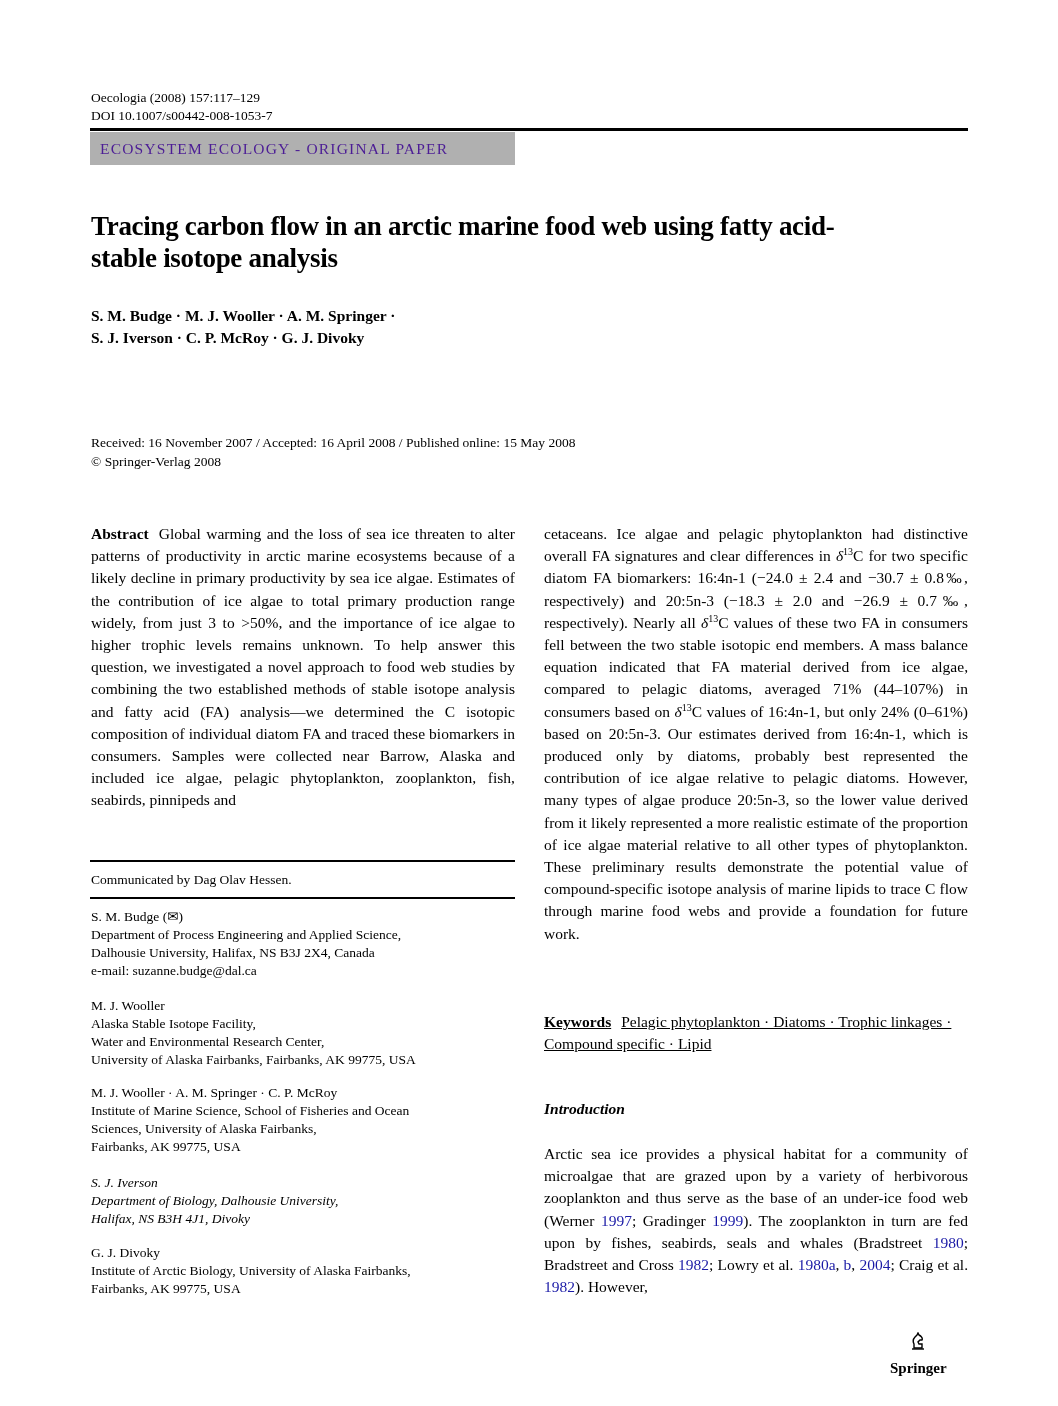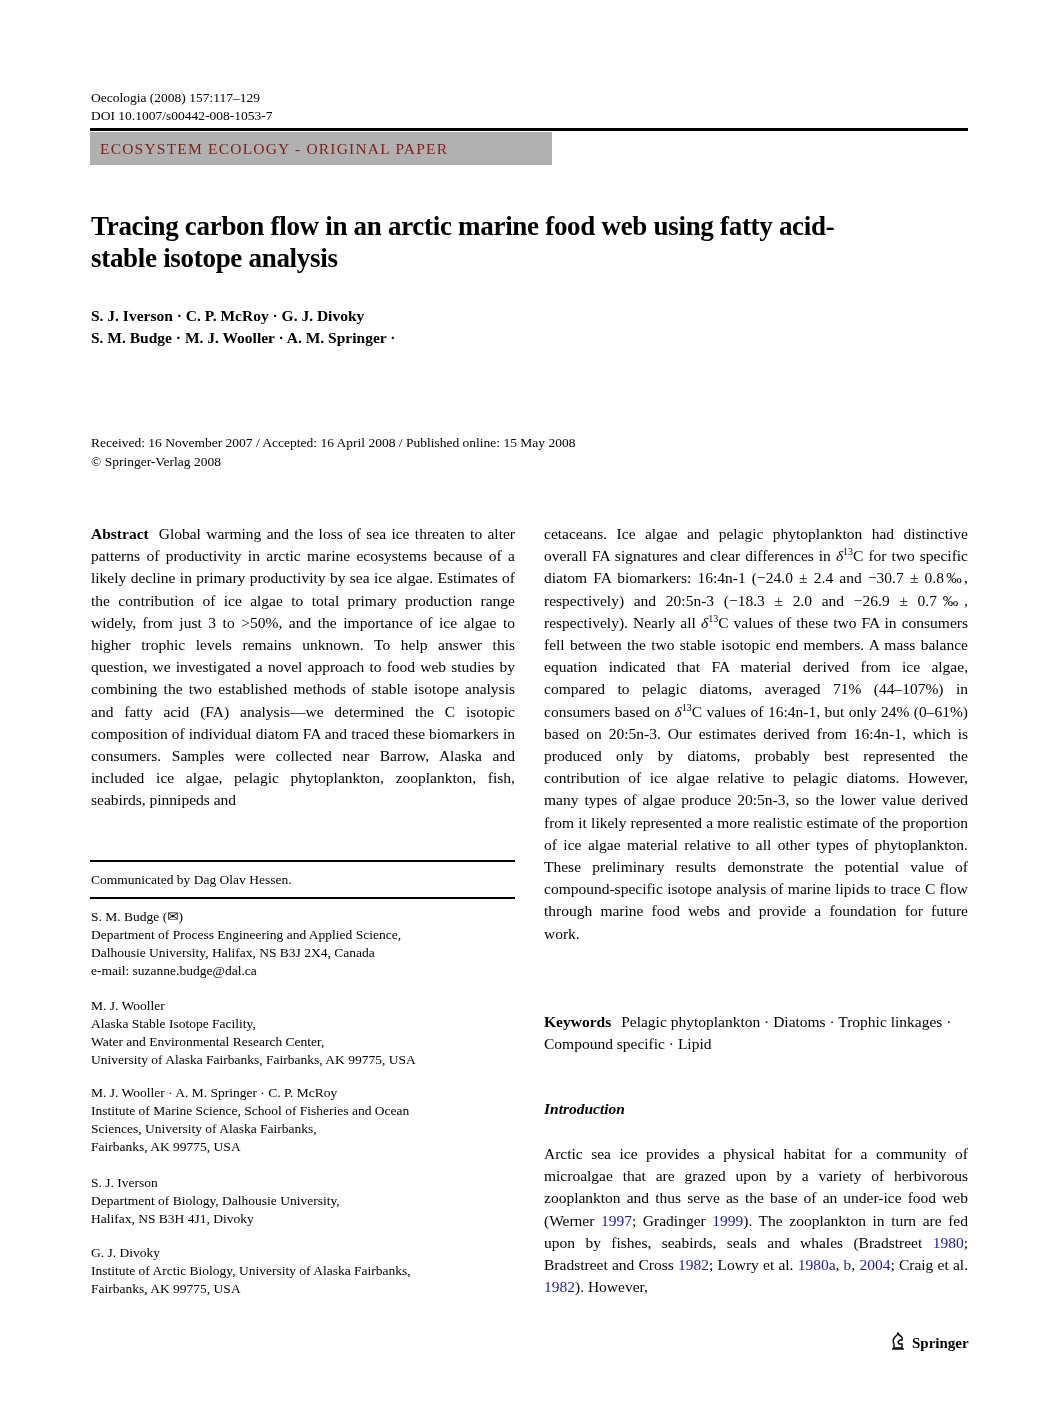--- a/index.html
+++ b/index.html
@@ -1,58 +1,58 @@
 <!DOCTYPE html>
 <html><head>
 <meta charset="utf-8">
 <style>
   html, body { margin: 0; padding: 0; background: #ffffff; }
   body { width: 1058px; height: 1406px; position: relative; overflow: hidden;
          font-family: "Liberation Serif", "DejaVu Serif", serif; color: #000; }
   .abs { position: absolute; margin-top: 24px; }
   .journal-line { left: 91px; font-size: 13.5px; line-height: 18px; }
   .rule { left: 90px; top: 104px; width: 878px; height: 3px; background: #000; }
-  .section-band { left: 90px; top: 108px; width: 462px; height: 33px; background: #b0b0b0;
+  .section-band { left: 90px; top: 108px; width: 425px; height: 33px; background: #b0b0b0;
                   font-size: 15.5px; letter-spacing: 1.2px; line-height: 33px; padding-left: 10px;
-                  box-sizing: border-box; color: #7f1d1d; }
+                  box-sizing: border-box; color: #4c1d95; }
   .title { left: 91px; top: 186px; width: 800px; font-size: 27px; font-weight: bold; line-height: 32px;
            letter-spacing: -0.3px; }
   .authors { left: 91px; top: 281px; font-size: 15.5px; font-weight: bold; line-height: 22px; }
   .dates { left: 91px; top: 409px; font-size: 13.5px; line-height: 19px; }
   .col { font-size: 15.5px; line-height: 22.2px; text-align: justify; }
   .col-left { left: 91px; top: 499px; width: 424px; }
   .col-right { left: 544px; top: 499px; width: 424px; }
   .abstract-label { font-weight: bold; margin-right: 10px; }
   .sup { font-size: 10px; vertical-align: super; line-height: 0; }
   .ital { font-style: italic; }
   .hr-small { left: 90px; width: 425px; height: 1.5px; background: #000; }
   .comm { left: 91px; top: 848px; font-size: 13.5px; }
   .affil { left: 91px; font-size: 13.5px; line-height: 18px; }
   .affil .name { display: block; }
-  .keywords { left: 544px; top: 987px; width: 424px; font-size: 15.5px; line-height: 22px; }
+  .keywords { left: 544px; top: 987px; width: 424px; font-size: 15.5px; line-height: 22px; text-decoration: underline; }
   .kw-label { font-weight: bold; margin-right: 10px; }
   .intro-h { left: 544px; top: 1076px; font-size: 15.5px; font-weight: bold; font-style: italic; }
   .intro-body { left: 544px; top: 1119px; width: 424px; font-size: 15.5px; line-height: 22.2px; text-align: justify; }
   .cite { color: #1a1aa6; }
-  .springer { left: 890px; top: 1308px; font-size: 15px; font-weight: bold; display: flex; align-items: center; gap: 6px; }
+  .springer { left: 890px; top: 1308px; font-size: 15px; font-weight: bold; display: flex; align-items: center; gap: 6px; flex-direction: column; }
   .springer svg { width: 16px; height: 18px; }
 </style>
 </head>
 <body>
 
 <div class="abs journal-line" style="top:65px;">Oecologia (2008) 157:117–129</div>
 <div class="abs journal-line" style="top:83px;">DOI 10.1007/s00442-008-1053-7</div>
 <div class="abs rule"></div>
 <div class="abs section-band">ECOSYSTEM ECOLOGY - ORIGINAL PAPER</div>
 
 <div class="abs title">Tracing carbon flow in an arctic marine food web using fatty acid-stable isotope analysis</div>
 
 <div class="abs authors">
+  <div>S. M. Budge · M. J. Wooller · A. M. Springer ·</div>
   <div>S. J. Iverson · C. P. McRoy · G. J. Divoky</div>
-  <div>S. M. Budge · M. J. Wooller · A. M. Springer ·</div>
 </div>
 
 <div class="abs dates">
   <div>Received: 16 November 2007 / Accepted: 16 April 2008 / Published online: 15 May 2008</div>
   <div>© Springer-Verlag 2008</div>
 </div>
 
 <div class="abs col col-left">
   <span class="abstract-label">Abstract</span><span>Global warming and the loss of sea ice threaten to alter patterns of productivity in arctic marine ecosystems because of a likely decline in primary productivity by sea ice algae. Estimates of the contribution of ice algae to total primary production range widely, from just 3 to &gt;50%, and the importance of ice algae to higher trophic levels remains unknown. To help answer this question, we investigated a novel approach to food web studies by combining the two established methods of stable isotope analysis and fatty acid (FA) analysis—we determined the C isotopic composition of individual diatom FA and traced these biomarkers in consumers. Samples were collected near Barrow, Alaska and included ice algae, pelagic phytoplankton, zooplankton, fish, seabirds, pinnipeds and</span>
 </div>
@@ -72,21 +72,21 @@
   <span class="name">Alaska Stable Isotope Facility,</span>
   <span class="name">Water and Environmental Research Center,</span>
   <span class="name">University of Alaska Fairbanks, Fairbanks, AK 99775, USA</span>
 </div>
 <div class="abs affil" style="top:1060px;">
   <span class="name">M. J. Wooller · A. M. Springer · C. P. McRoy</span>
   <span class="name">Institute of Marine Science, School of Fisheries and Ocean</span>
   <span class="name">Sciences, University of Alaska Fairbanks,</span>
   <span class="name">Fairbanks, AK 99775, USA</span>
 </div>
-<div class="abs affil" style="top:1150px;">
+<div class="abs affil" style="top:1150px;font-style:italic;">
   <span class="name">S. J. Iverson</span>
   <span class="name">Department of Biology, Dalhousie University,</span>
   <span class="name">Halifax, NS B3H 4J1, Divoky</span>
 </div>
 <div class="abs affil" style="top:1220px;">
   <span class="name">G. J. Divoky</span>
   <span class="name">Institute of Arctic Biology, University of Alaska Fairbanks,</span>
   <span class="name">Fairbanks, AK 99775, USA</span>
 </div>
 

